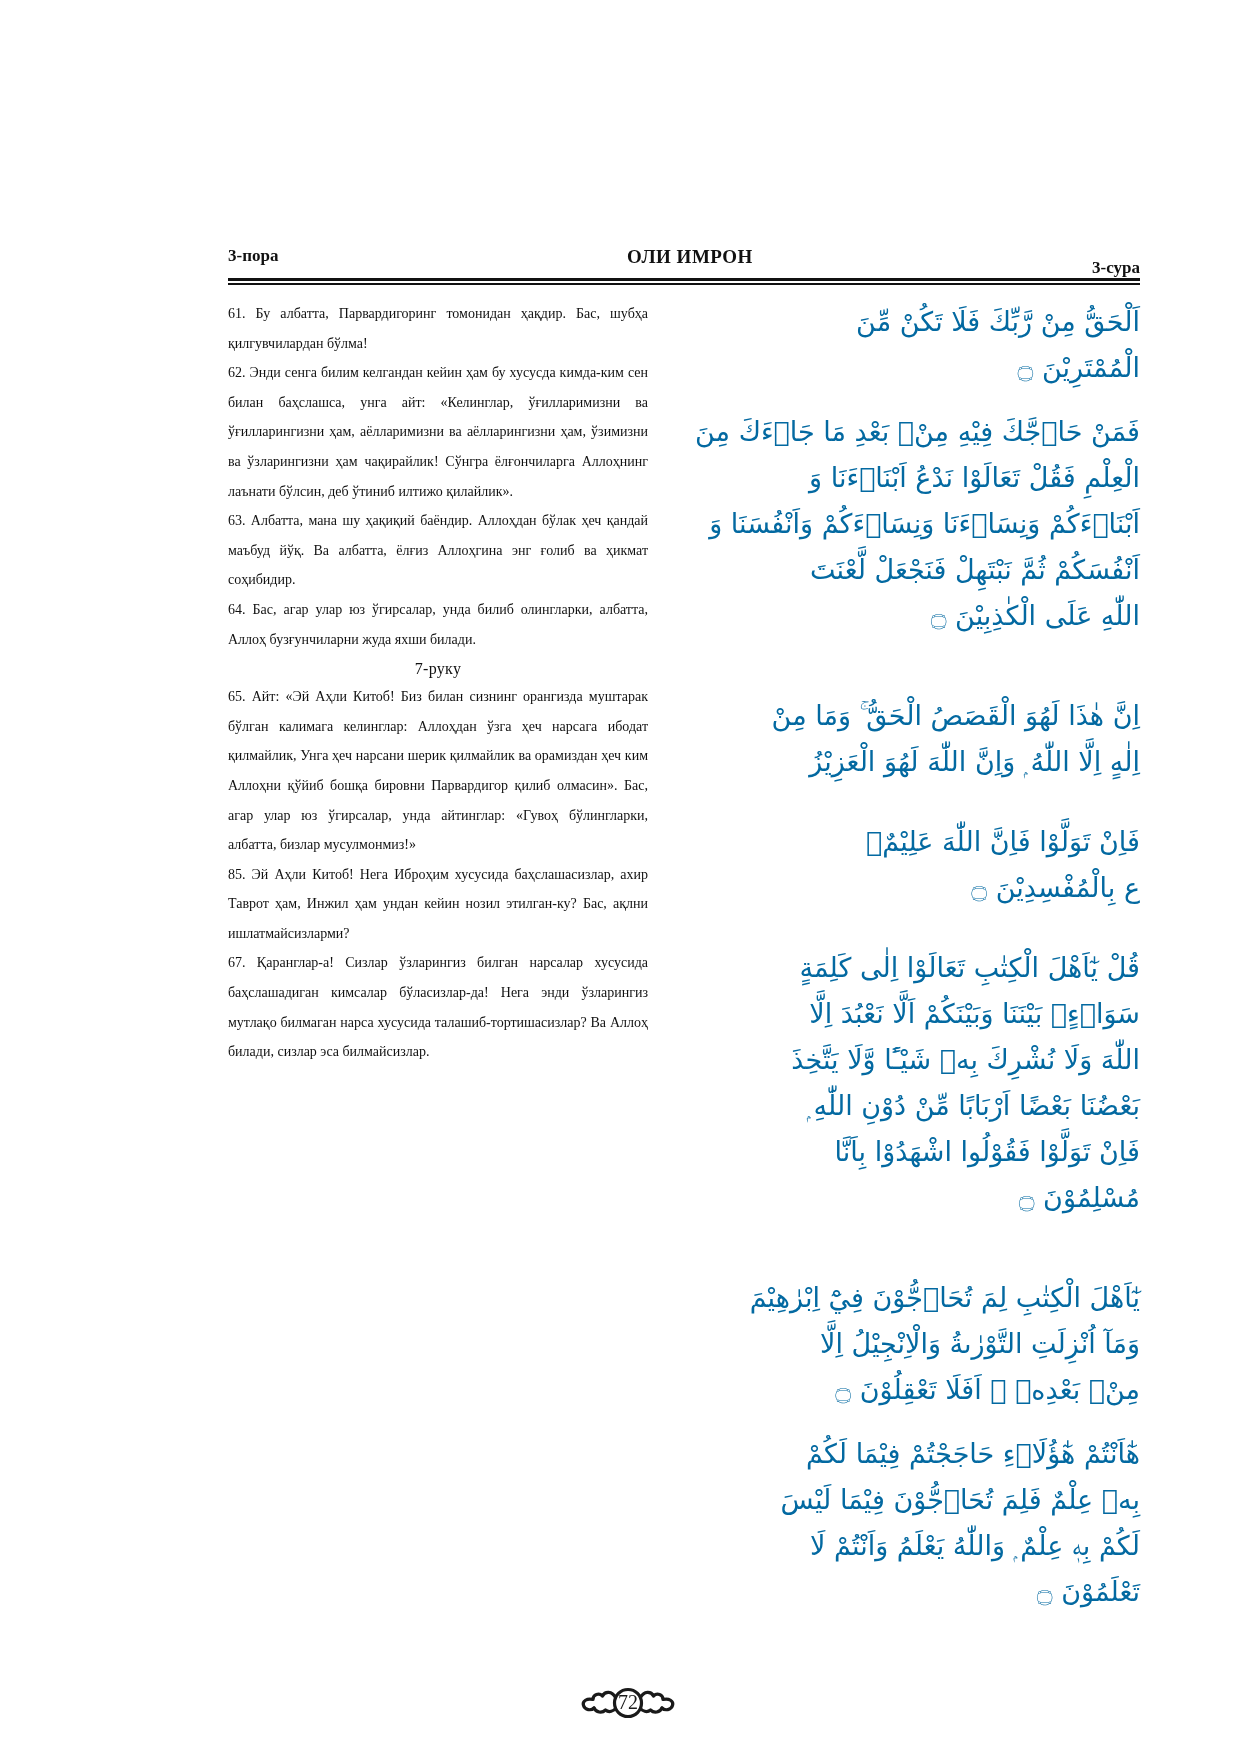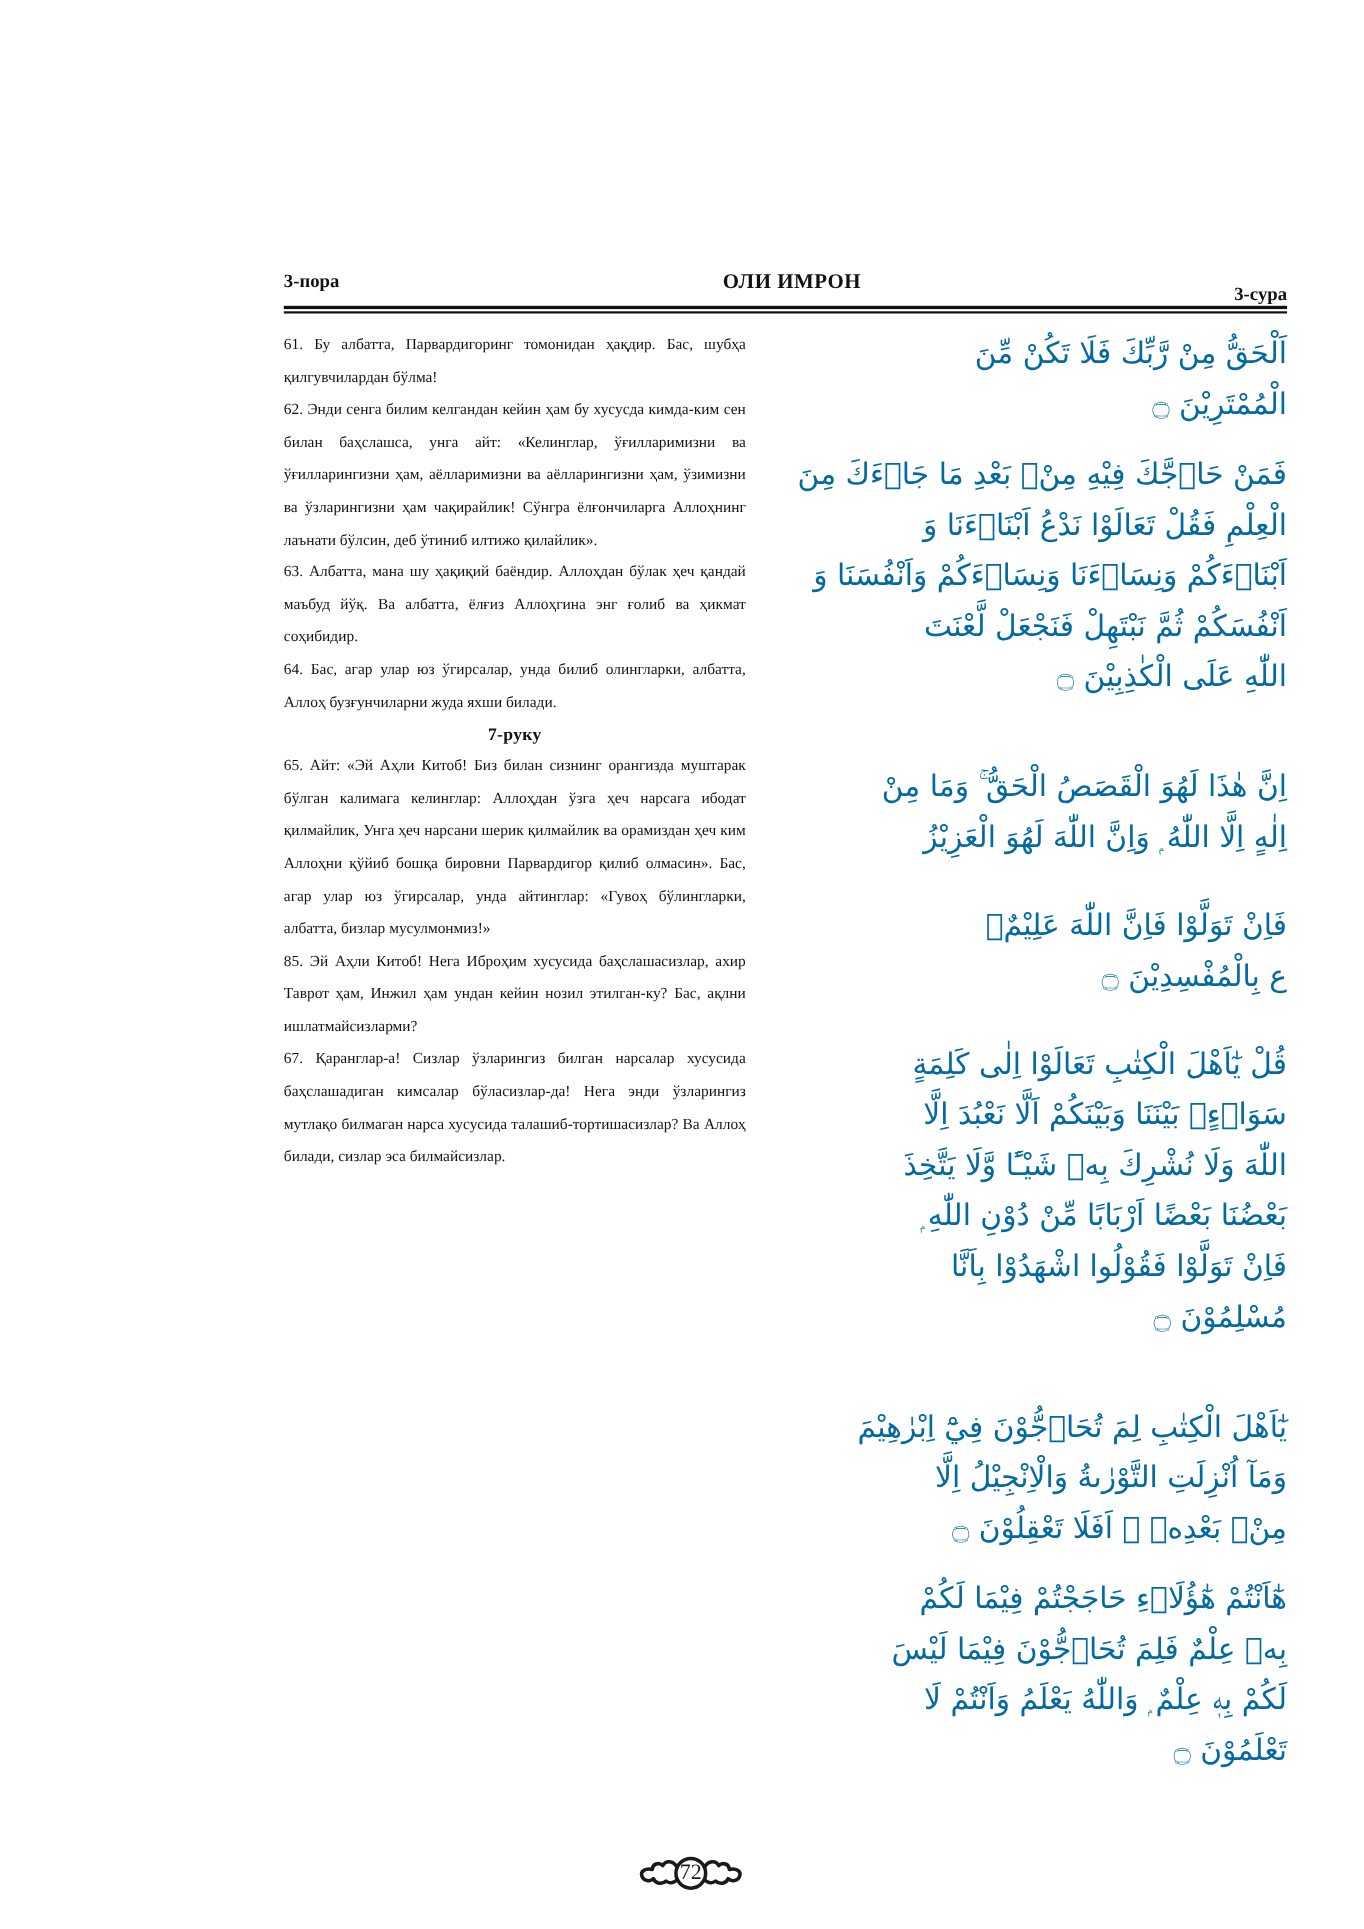--- a/index.html
+++ b/index.html
@@ -23,21 +23,20 @@
     width: 1240px;
     height: 1754px;
     background: #fff;
   }
 
   .content {
     position: absolute;
     left: 228px;
     top: 246px;
     width: 912px;
-    margin-left: 30px;
   }
 
   
   .runhead {
     position: relative;
     height: 30px;
     font-family: "Liberation Serif", "DejaVu Serif", serif;
     font-weight: bold;
     font-size: 17px;
     color: #111;
@@ -104,21 +103,21 @@
     line-height: 29.6px;
     text-align: justify;
     text-justify: inter-word;
     margin: 0 0 0 0;
     hyphens: manual;
     word-spacing: 0px;
   }
 
   .ruku-head {
     text-align: center;
-    font-weight: bold;
+    font-weight: normal;
     font-size: 16px;
     font-family: "Liberation Serif", "DejaVu Serif", serif;
     margin: 6px 0 4px 0;
     letter-spacing: 0.3px;
   }
 
   
   .ayah-block {
     font-family: "DejaVu Sans", "Liberation Sans", sans-serif;
     font-size: 27px;

